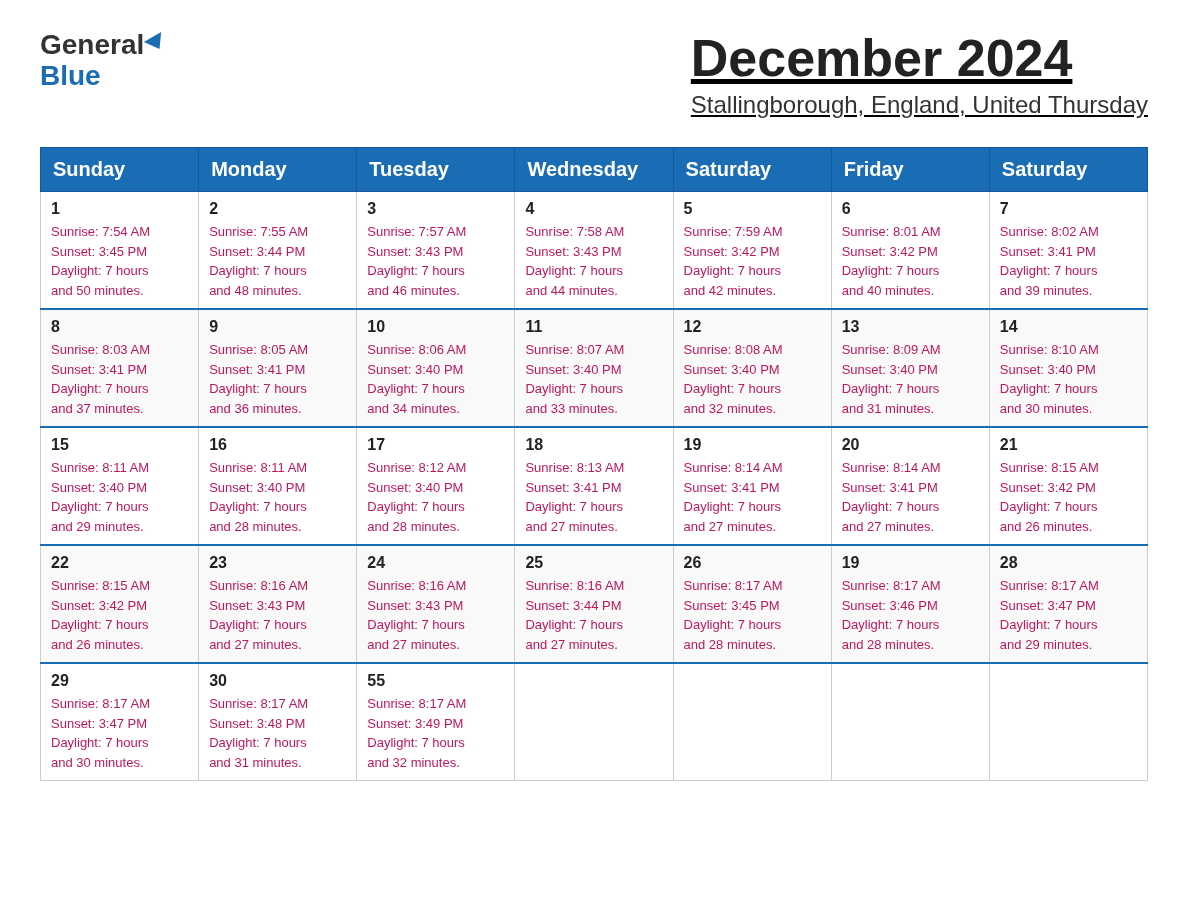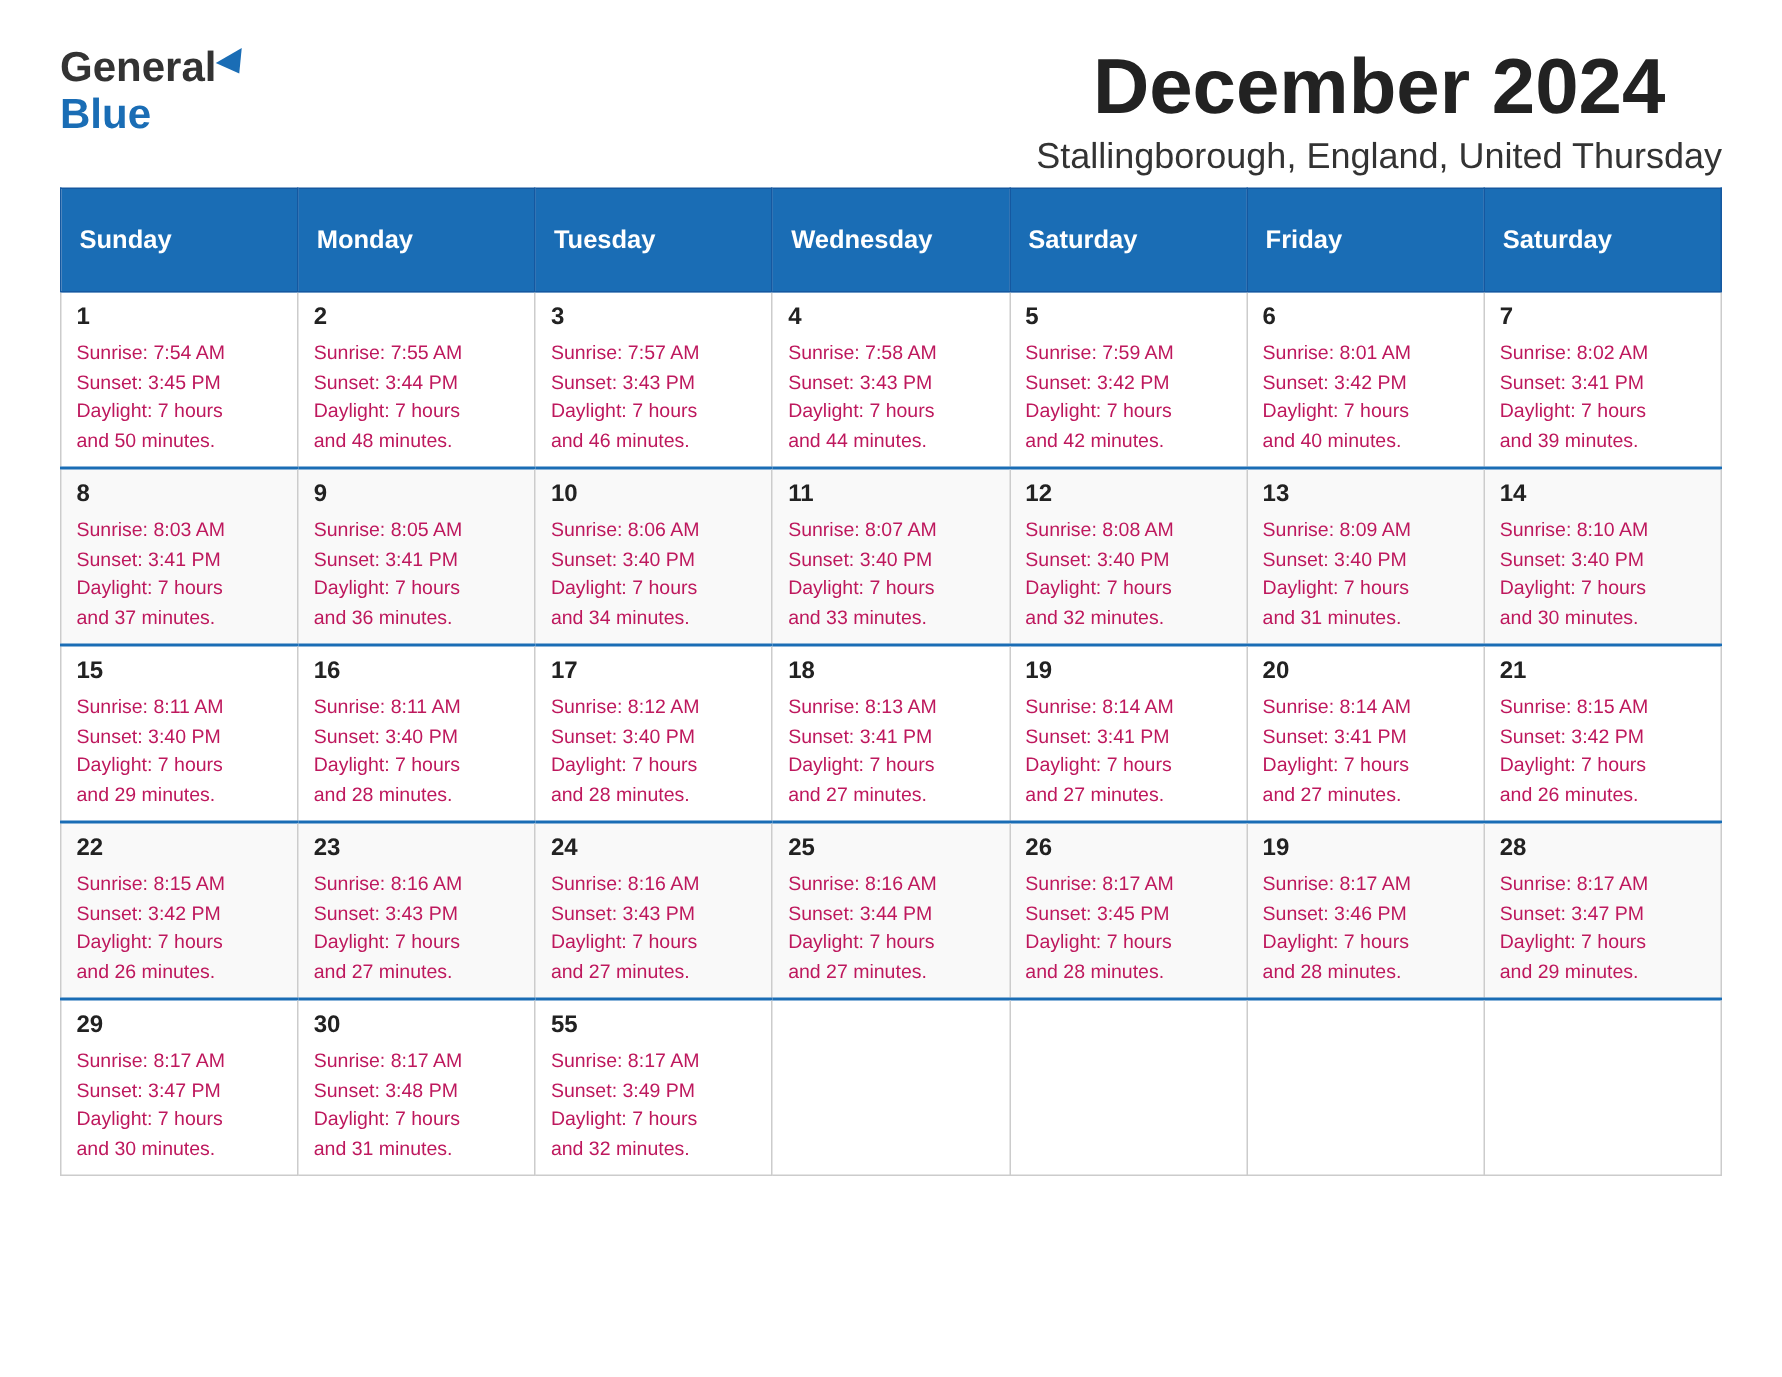--- a/index.html
+++ b/index.html
@@ -7,21 +7,21 @@
       background: #fff;
       font-family: Arial, sans-serif;
       padding: 30px 40px;
       width: 1188px;
       min-height: 918px;
     }
     .header-row {
       display: flex;
       justify-content: space-between;
       align-items: flex-start;
-      margin-bottom: 6px;
+      margin-bottom: 28px;
     }
     .logo-area {
       display: flex;
       flex-direction: column;
       align-items: flex-start;
     }
     .logo-text {
       font-size: 28px;
       font-weight: bold;
       color: #333;
@@ -37,44 +37,45 @@
       border-left: 10px solid transparent;
       border-right: 10px solid transparent;
       border-top: 14px solid #1a6db5;
       margin-left: 2px;
       vertical-align: middle;
       transform: rotate(-30deg);
       position: relative;
       top: -4px;
     }
     .title-area {
-      text-align: center;
+      text-align: left;
+      text-decoration: underline;
     }
     .main-title {
       font-size: 52px;
       font-weight: bold;
       color: #222;
       line-height: 1.1;
     }
     .subtitle {
       font-size: 24px;
       color: #333;
       margin-top: 4px;
     }
     .calendar {
       width: 100%;
       border-collapse: collapse;
       border: 1px solid #aaa;
     }
     .calendar thead tr th {
       background: #1a6db5;
       color: #fff;
-      font-size: 17px;
-      font-weight: bold;
-      padding: 24px 12px;
+      font-size: 20px;
+      font-weight: bold;
+      padding: 10px 12px;
       text-align: left;
       border: 1px solid #1558a0;
     }
     .calendar tbody tr td {
       vertical-align: top;
       padding: 8px 10px;
       border: 1px solid #ccc;
       width: 14.28%;
       min-height: 100px;
     }

